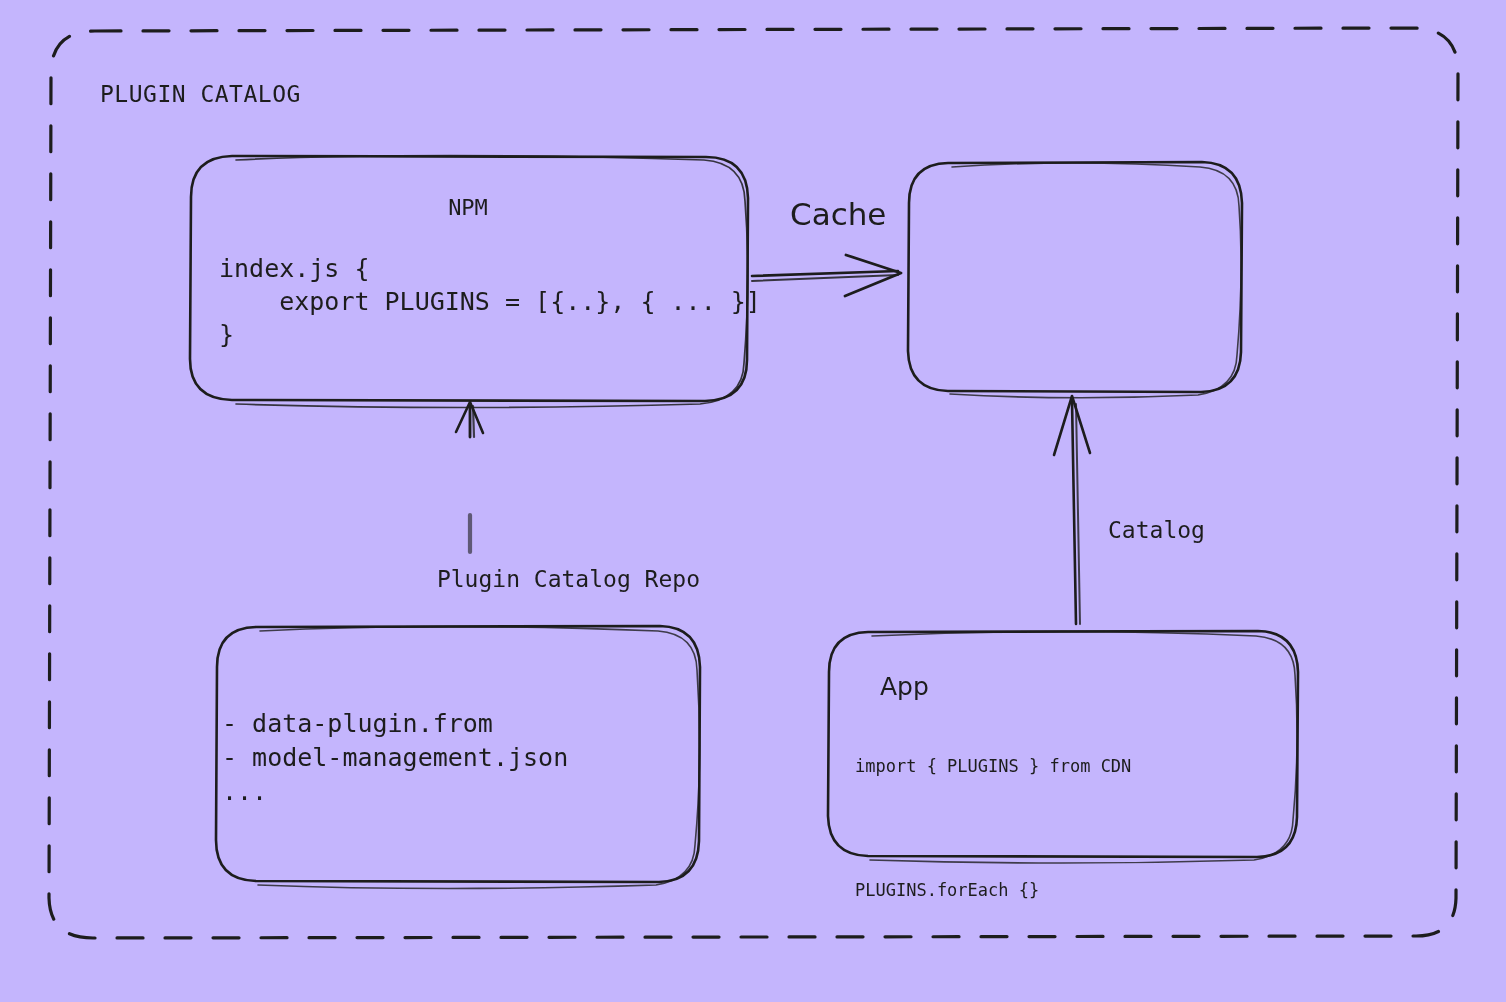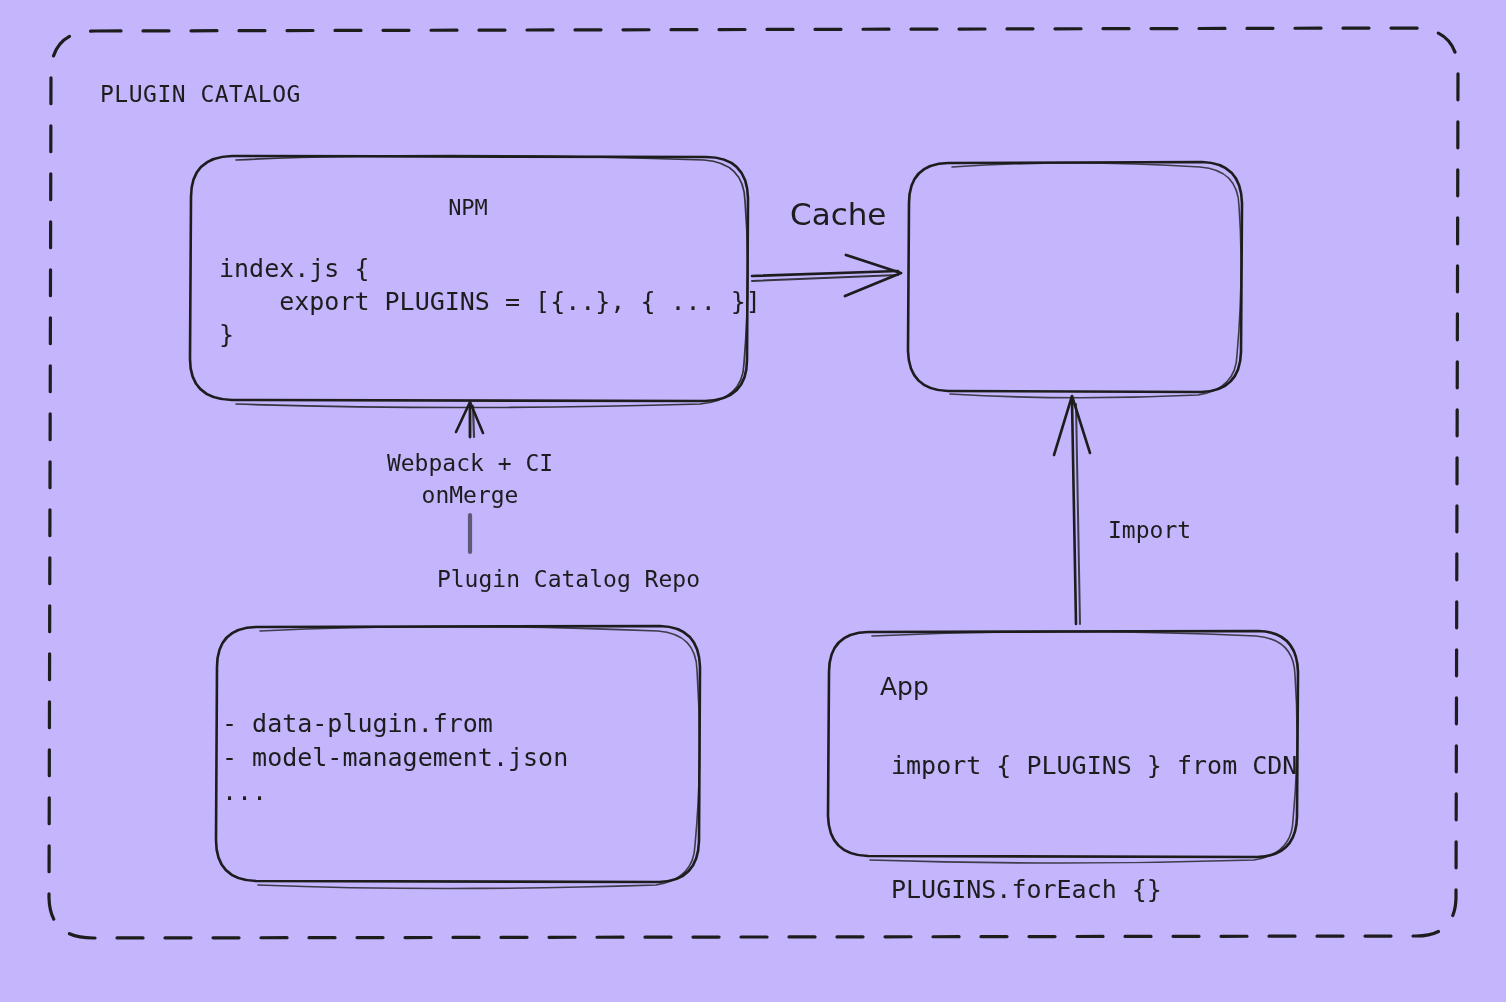--- a/index.html
+++ b/index.html
@@ -95,23 +95,22 @@
   }
   #app-title {
     left: 858px;
     top: 674px;
     font-size: 25px;
     margin-left: 22px;
   }
   #app-code {
     left: 855px;
     top: 735px;
-    font-size: 25px;
+    font-size: 17px;
     line-height: 62px;
-    margin-left: 36px;
   }
 </style>
 </head>
 <body>
 
 <div id="canvas">
 
   <svg id="sketch" viewBox="0 0 1506 1002">
     <g fill="none" stroke="#1d1d1d" stroke-linecap="round" stroke-linejoin="round">
 
@@ -154,24 +153,22 @@
   <div class="lbl mono" id="group-title">PLUGIN CATALOG</div>
 
   <div class="lbl mono" id="npm-title">NPM</div>
   <div class="lbl mono" id="npm-code">index.js {
     export PLUGINS = [{..}, { ... }]
 }</div>
 
 
   <div class="lbl sans" id="cache-label">Cache</div>
 
-  <div class="lbl mono" id="webpack-label">Webpack + CI
-onMerge</div>
 
-  <div class="lbl mono" id="import-label">Import</div>
+  <div class="lbl mono" id="import-label">Catalog</div>
 
   <div class="lbl mono" id="repo-title">Plugin Catalog Repo</div>
   <div class="lbl mono" id="repo-code">- data-plugin.from
 - model-management.json
 ...</div>
 
   <div class="lbl sans" id="app-title">App</div>
   <div class="lbl mono" id="app-code">import { PLUGINS } from CDN
 
 PLUGINS.forEach {}</div>

